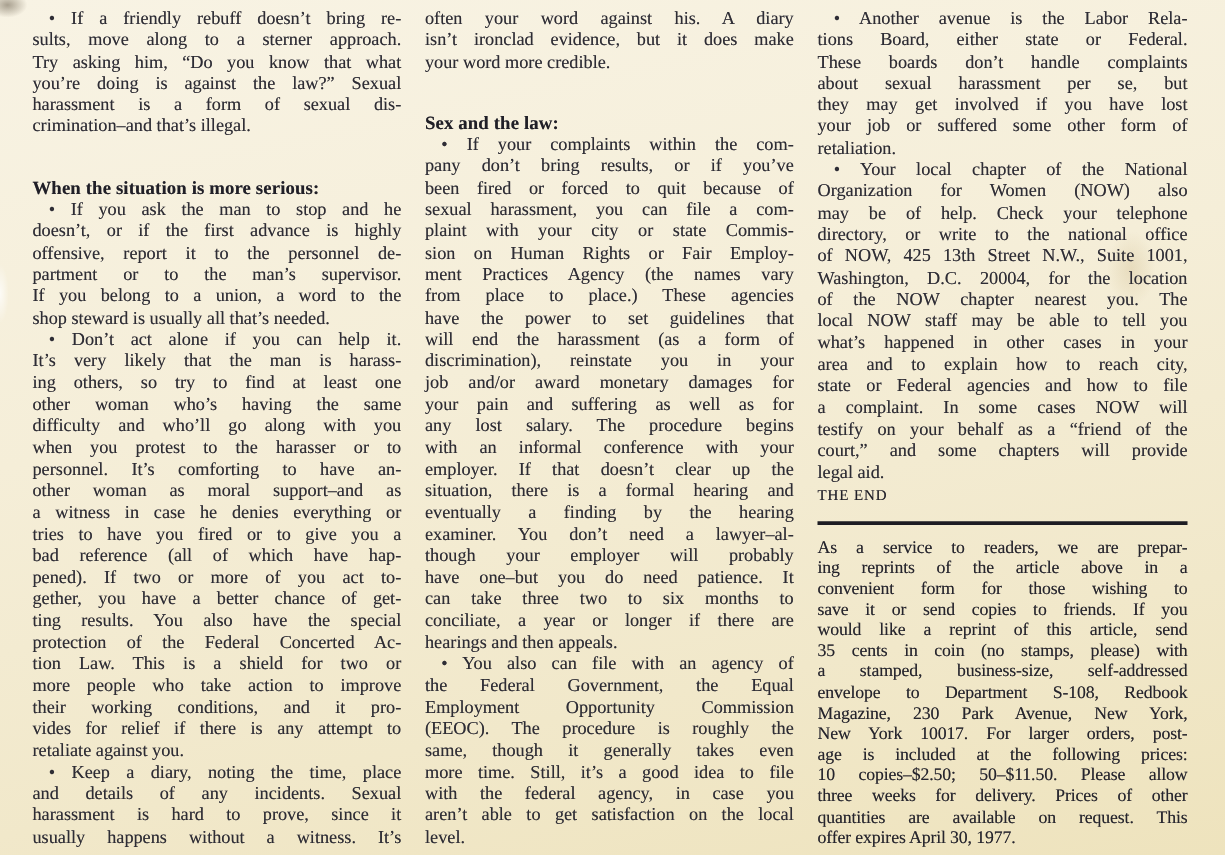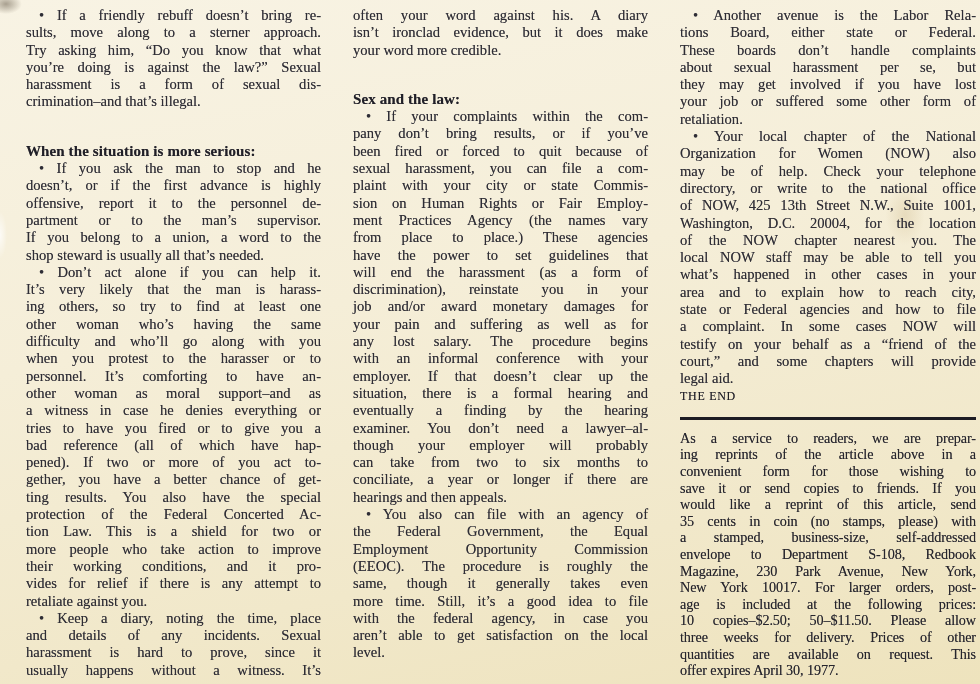--- a/index.html
+++ b/index.html
@@ -6,21 +6,21 @@
   body{
     width:980px;height:684px;overflow:hidden;
     font-family:"Liberation Serif","DejaVu Serif",serif;
   }
   .page{
     position:relative;
     width:980px;height:684px;
     box-sizing:border-box;
     padding:7px 14px 1px 26px;
     display:flex;
-    gap:32px;
+    gap:19px;
     color:#2e2d35;
     background:
       radial-gradient(22px 14px at 6px 4px, rgba(90,78,60,0.50), rgba(90,78,60,0) 72%),
       radial-gradient(10px 34px at 0px 235px, rgba(255,255,255,0.75), rgba(255,255,255,0) 70%),
       radial-gradient(26px 40px at 905px 215px, rgba(205,185,140,0.35), rgba(205,185,140,0) 75%),
       linear-gradient(168deg, #f8f3e4 0%, #f5eed8 42%, #f1e8ca 75%, #eee3bd 100%);
     text-shadow:0 0 0.45px rgba(42,40,52,0.55);
   }
   .col{flex:0 0 295px;width:295px;}
   .col:last-child{flex-basis:296px;}
@@ -139,21 +139,22 @@
         <div class="line">discrimination), reinstate you in your</div>
         <div class="line">job and/or award monetary damages for</div>
         <div class="line">your pain and suffering as well as for</div>
         <div class="line">any lost salary.  The procedure begins</div>
         <div class="line">with an informal conference with your</div>
         <div class="line">employer.  If that doesn’t clear up the</div>
         <div class="line">situation, there is a formal hearing and</div>
         <div class="line">eventually a finding by the hearing</div>
         <div class="line">examiner.  You don’t need a lawyer–al-</div>
         <div class="line">though your employer will probably</div>
-        <div class="line">can take from two to six months to</div>
+        <div class="line">have one–but you do need patience.  It</div>
+        <div class="line">can take three two to six months to</div>
         <div class="line">conciliate, a year or longer if there are</div>
         <div class="line">hearings and then appeals.</div>
       </div>
       <div class="para indent">
         <div class="line">• You also can file with an agency of</div>
         <div class="line">the Federal Government, the Equal</div>
         <div class="line">Employment Opportunity Commission</div>
         <div class="line">(EEOC).  The procedure is roughly the</div>
         <div class="line">same, though it generally takes even</div>
         <div class="line">more time.  Still, it’s a good idea to file</div>

